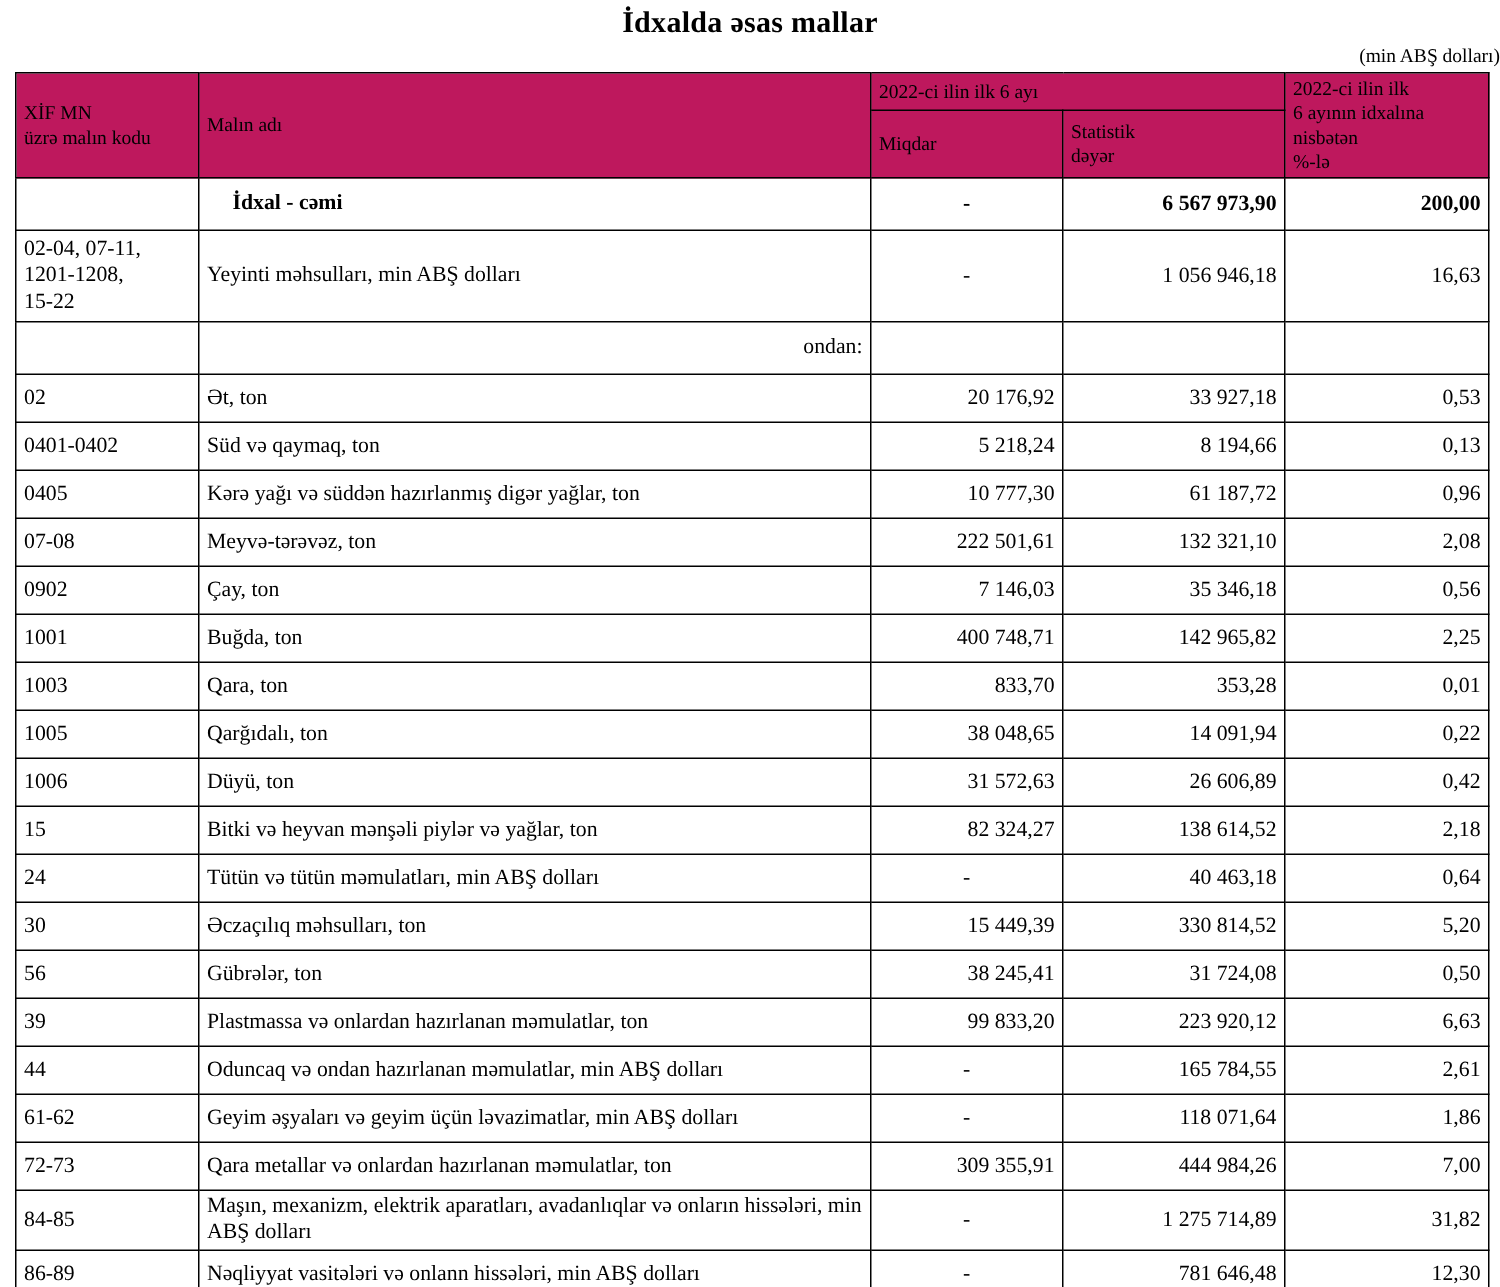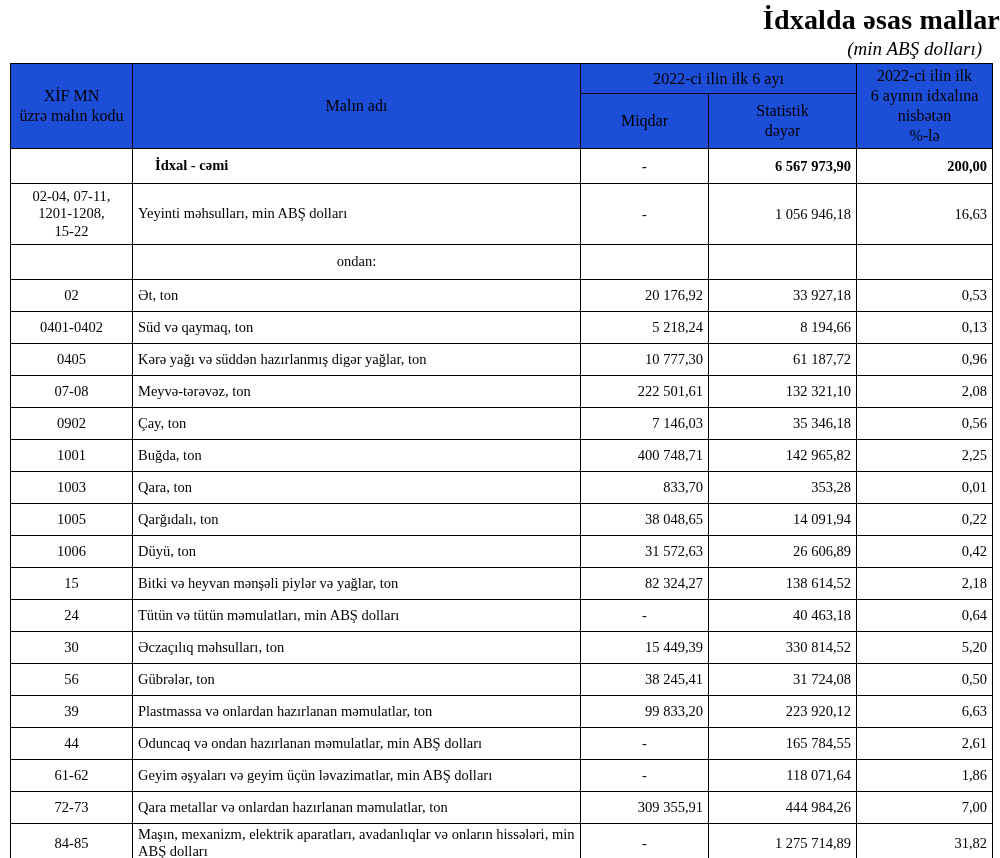--- a/index.html
+++ b/index.html
@@ -13,62 +13,61 @@
     font-family: "Liberation Serif", "DejaVu Serif", serif;
     color: #000000;
   }
   .page {
     width: 1000px;
     height: 858px;
     position: relative;
     box-sizing: border-box;
   }
   .doc-title {
-    text-align: right;
-    font-size: 28px;
+    text-align: center;
+    font-size: 20px;
     font-weight: bold;
     padding-top: 4px;
     padding-bottom: 2px;
     letter-spacing: 0.2px;
   }
   .units-line {
     text-align: right;
-    font-size: 19px;
-    padding-right: 18px;
+    font-size: 13px;
+    padding-right: 0;
     padding-bottom: 3px;
-    font-style: italic;
   }
   table.main {
     border-collapse: collapse;
     table-layout: fixed;
     width: 982px;
     margin-left: 10px;
     font-size: 14.5px;
   }
   table.main td, table.main th {
     border: 1px solid #000000;
     padding: 2px 5px;
     vertical-align: middle;
     font-weight: normal;
   }
   thead th {
-    background: #1d4ed8;
-    text-align: center;
+    background: #be185d;
+    text-align: left;
     font-weight: bold;
-    font-size: 16px;
+    font-size: 13px;
     line-height: 1.25;
   }
   .col-code   { width: 122px; }
   .col-name   { width: 448px; }
   .col-qty    { width: 128px; }
   .col-val    { width: 148px; }
   .col-share  { width: 136px; }
 
   td.code {
-    text-align: center;
+    text-align: left;
     font-size: 14.5px;
     line-height: 1.2;
   }
   td.name {
     text-align: left;
     padding-left: 22px;
     line-height: 1.2;
   }
   td.num {
     text-align: right;
@@ -77,21 +76,21 @@
   td.dash {
     text-align: center;
   }
   tr.total td {
     font-weight: bold;
   }
   tr.total td.name {
     padding-left: 22px;
   }
   td.ondan {
-    text-align: center;
+    text-align: right;
     padding-left: 0;
   }
   .r-tall td { height: 56px; }
   .r-mid td { height: 30px; }
   .r-norm td { height: 27px; }
 </style>
 </head>
 <body>
 
 <div class="page">

